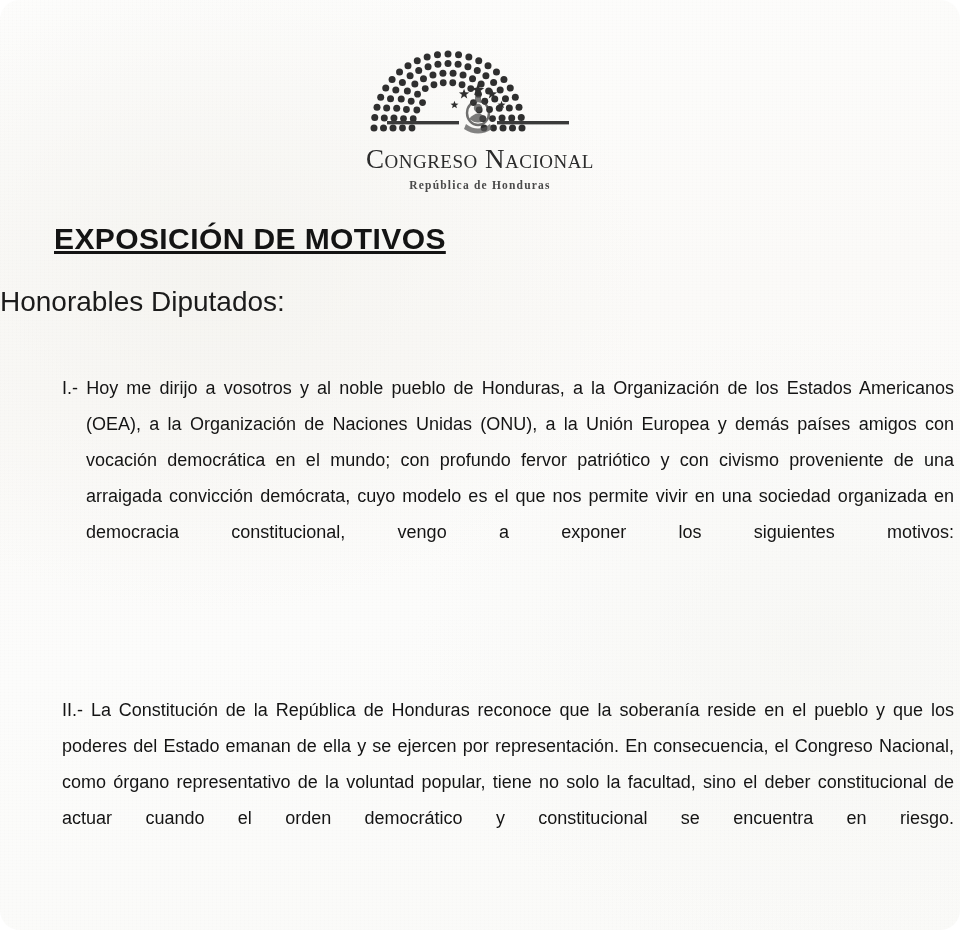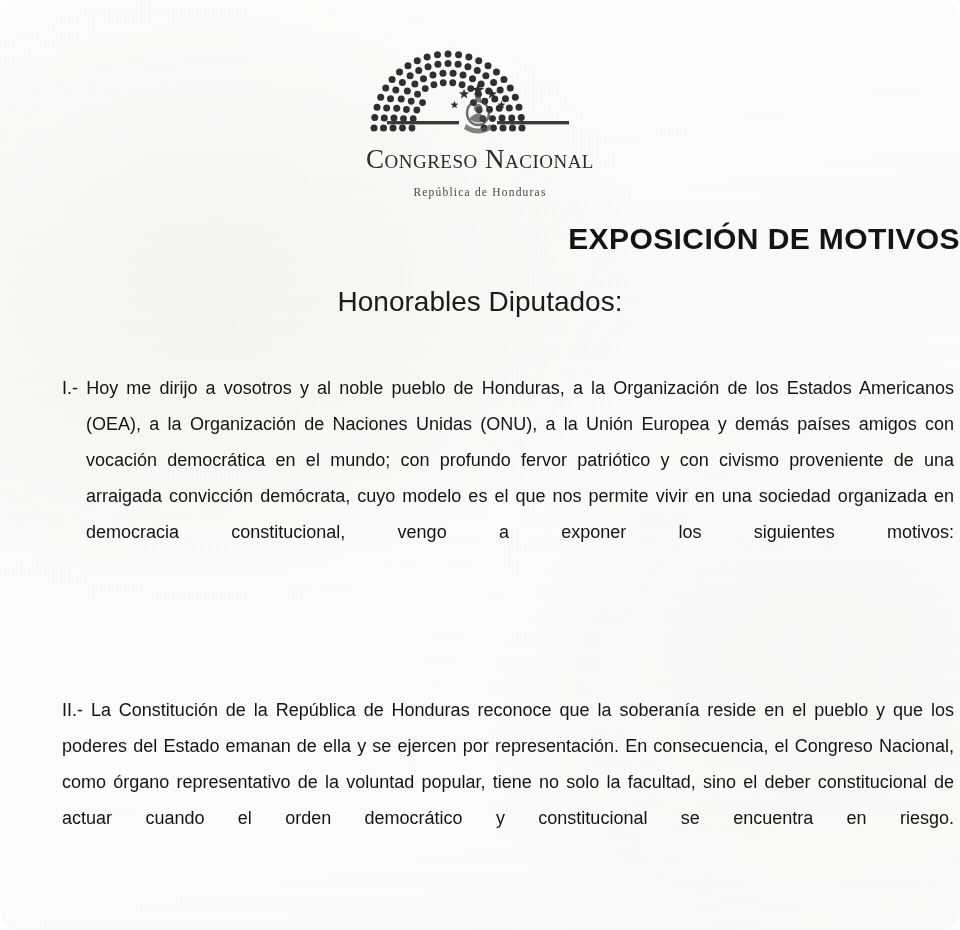--- a/index.html
+++ b/index.html
@@ -69,49 +69,51 @@
     font-family: "Liberation Serif", serif;
     font-size: 27px;
     letter-spacing: 0.5px;
     color: #2b2b2b;
     font-variant: small-caps;
     font-weight: 400;
     white-space: nowrap;
   }
 
   .logo-sub {
-    margin-top: 14px;
+    margin-top: 7px;
     font-family: "Liberation Serif", serif;
     font-size: 11.5px;
     letter-spacing: 1.2px;
     color: #4a4a4a;
-    font-weight: 400;
+    font-weight: 700;
     white-space: nowrap;
   }
 
   
   .doc-title {
     position: absolute;
     top: 222px;
     left: 0;
     right: 0;
-    text-align: right;
+    text-align: left;
     font-size: 30px;
     font-weight: bold;
     letter-spacing: 0.4px;
     color: #141414;
+    padding-left: 54px;
     box-sizing: border-box;
+    text-decoration: underline;
   }
 
   .salutation {
     position: absolute;
     top: 286px;
     left: 0;
     right: 0;
-    text-align: center;
+    text-align: left;
     font-size: 28px;
     font-weight: normal;
     color: #1b1b1b;
     box-sizing: border-box;
   }
 
   
   .body-block {
     position: absolute;
     left: 62px;

